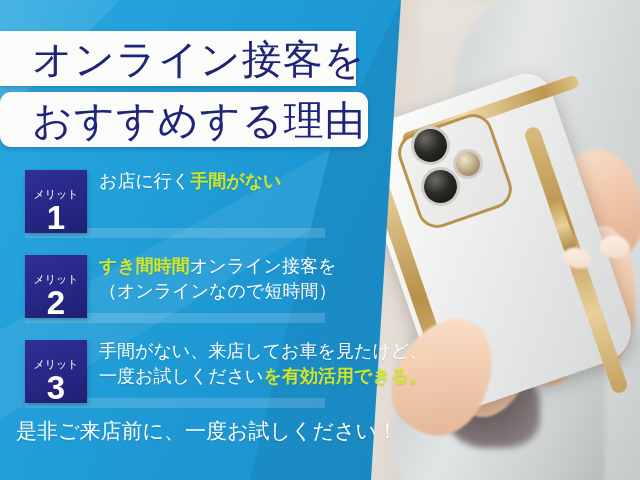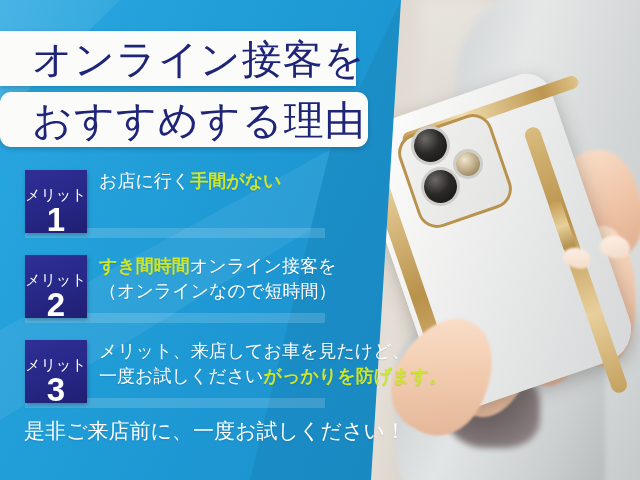--- a/index.html
+++ b/index.html
@@ -146,35 +146,35 @@
   .merit .row-band{
     position:absolute;left:25px;top:62px;width:300px;height:10px;
     background:rgba(255,255,255,.16);
   }
   .badge{
     position:absolute;left:25px;top:4px;width:62px;height:63px;
     background:linear-gradient(160deg,#2f2f96 0%,#272787 55%,#1f1f72 100%);
     box-shadow:1px 2px 4px rgba(0,0,0,.25);
     display:flex;flex-direction:column;align-items:center;justify-content:center;
   }
-  .badge .tag{color:#ffffff;font-size:15px;letter-spacing:0px;line-height:1;margin-top:20px;}
+  .badge .tag{color:#ffffff;font-size:11px;letter-spacing:0px;line-height:1;margin-top:20px;}
   .badge .num{color:#ffffff;font-size:33px;font-weight:bold;line-height:1;margin-top:1px;}
   .m-text{position:absolute;left:99px;top:3px;width:320px;}
   .m-line{
     color:#ffffff;font-size:18px;line-height:1.38;white-space:nowrap;
     text-shadow:0 1px 1px rgba(0,0,0,.12);
   }
   .m-line b{color:#cde62c;font-weight:bold;}
 
   
   .footer{
     position:absolute;left:0;top:418px;width:420px;
   }
   .footer span{
-    display:block;padding-left:24px;
+    display:block;padding-left:16px;
     color:#ffffff;font-size:21px;line-height:1.2;white-space:nowrap;
     text-shadow:0 1px 2px rgba(0,0,0,.12);
   }
 </style>
 </head>
 <body>
 
 <div class="banner">
 
   <div class="photo">
@@ -243,22 +243,22 @@
       </div>
     </div>
 
     <div class="merit">
       <div class="row-band"></div>
       <div class="badge">
         <div class="tag">メリット</div>
         <div class="num">3</div>
       </div>
       <div class="m-text">
-        <div class="m-line"><span>メリット、来店してお車を見たけど、</span><b></b><span></span></div>
-        <div class="m-line"><span>一度お試しください</span><b>がっかりを防げます。</b><span></span></div>
+        <div class="m-line"><span>手間がない、来店してお車を見たけど、</span><b></b><span></span></div>
+        <div class="m-line"><span>一度お試しください</span><b>を有効活用できる。</b><span></span></div>
       </div>
     </div>
 
   </div>
 
   <div class="footer">
     <span>是非ご来店前に、一度お試しください！</span>
   </div>
 
 </div>

